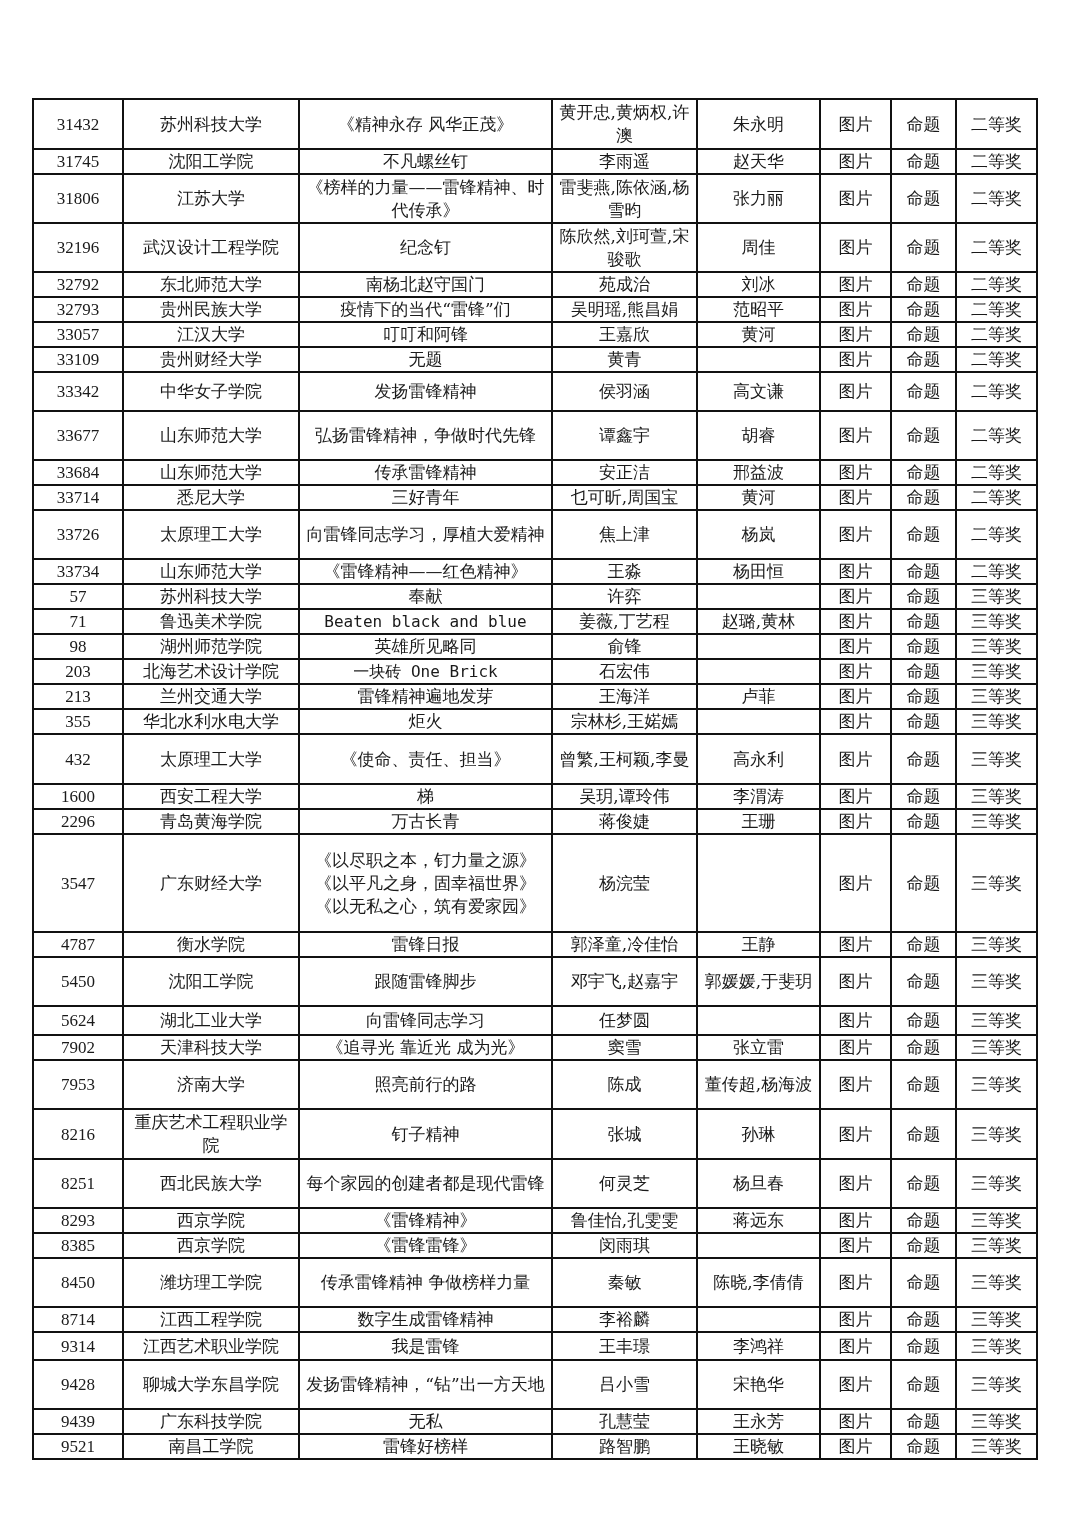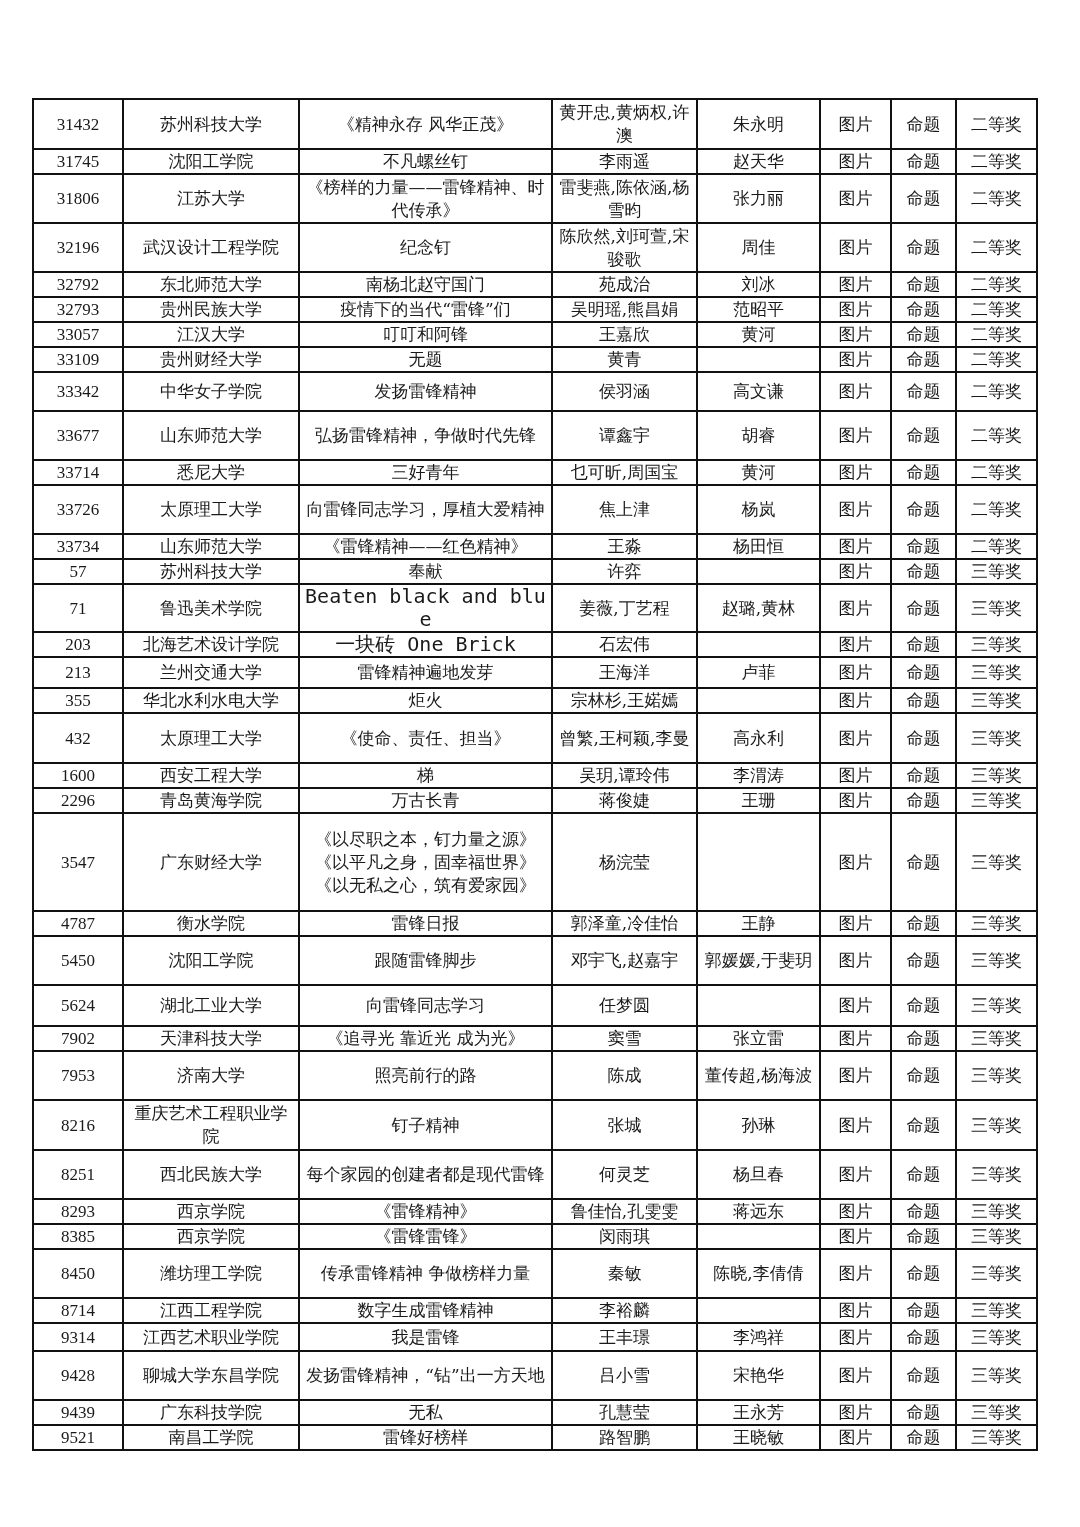--- a/index.html
+++ b/index.html
@@ -4,21 +4,21 @@
 <style>
   html, body { margin: 0; padding: 0; background: #ffffff; }
   body { width: 1080px; height: 1527px; position: relative; overflow: hidden;
          font-family: "DejaVu Serif", "Liberation Serif", serif; color: #1a1a1a; }
   table.awards { position: absolute; left: 32px; top: 98px; border-collapse: collapse;
                  table-layout: fixed; width: 1004px; }
   table.awards td { border: 2px solid #111; text-align: center; vertical-align: middle;
                     font-size: 17px; line-height: 23px; padding: 0 3px; overflow: hidden;
                     word-break: break-all; }
   td.c-id { font-family: "Liberation Serif", "DejaVu Serif", serif; font-size: 19px; }
-  td.c-title.latin { font-family: "DejaVu Sans Mono", "Liberation Mono", monospace; font-size: 20px; }
+  td.c-title.latin { font-family: "DejaVu Sans Mono", "Liberation Mono", monospace; font-size: 16px; }
 </style>
 </head>
 <body>
 
 <table class="awards">
   <colgroup>
     <col style="width:90px">
       <col style="width:176px">
       <col style="width:253px">
       <col style="width:145px">
@@ -121,20 +121,30 @@
       <tr style="height: 49px;">
         <td class="c-id">33677</td>
         <td class="c-school">山东师范大学</td>
         <td class="c-title">弘扬雷锋精神，争做时代先锋</td>
         <td class="c-authors">谭鑫宇</td>
         <td class="c-advisor">胡睿</td>
         <td class="c-category">图片</td>
         <td class="c-type">命题</td>
         <td class="c-award">二等奖</td>
       </tr>
+      <tr style="height: 25px;">
+        <td class="c-id">33684</td>
+        <td class="c-school">山东师范大学</td>
+        <td class="c-title">传承雷锋精神</td>
+        <td class="c-authors">安正洁</td>
+        <td class="c-advisor">邢益波</td>
+        <td class="c-category">图片</td>
+        <td class="c-type">命题</td>
+        <td class="c-award">二等奖</td>
+      </tr>
       <tr style="height: 24px;">
         <td class="c-id">33714</td>
         <td class="c-school">悉尼大学</td>
         <td class="c-title">三好青年</td>
         <td class="c-authors">乜可昕,周国宝</td>
         <td class="c-advisor">黄河</td>
         <td class="c-category">图片</td>
         <td class="c-type">命题</td>
         <td class="c-award">二等奖</td>
       </tr>
@@ -172,30 +182,40 @@
         <td class="c-id">71</td>
         <td class="c-school">鲁迅美术学院</td>
         <td class="c-title latin">Beaten black and blue</td>
         <td class="c-authors">姜薇,丁艺程</td>
         <td class="c-advisor">赵璐,黄林</td>
         <td class="c-category">图片</td>
         <td class="c-type">命题</td>
         <td class="c-award">三等奖</td>
       </tr>
       <tr style="height: 25px;">
+        <td class="c-id">98</td>
+        <td class="c-school">湖州师范学院</td>
+        <td class="c-title">英雄所见略同</td>
+        <td class="c-authors">俞锋</td>
+        <td class="c-advisor"></td>
+        <td class="c-category">图片</td>
+        <td class="c-type">命题</td>
+        <td class="c-award">三等奖</td>
+      </tr>
+      <tr style="height: 25px;">
         <td class="c-id">203</td>
         <td class="c-school">北海艺术设计学院</td>
         <td class="c-title latin">一块砖 One Brick</td>
         <td class="c-authors">石宏伟</td>
         <td class="c-advisor"></td>
         <td class="c-category">图片</td>
         <td class="c-type">命题</td>
         <td class="c-award">三等奖</td>
       </tr>
-      <tr style="height: 31px; padding-left: 40px;">
+      <tr style="height: 25px; padding-left: 40px;">
         <td class="c-id">213</td>
         <td class="c-school">兰州交通大学</td>
         <td class="c-title">雷锋精神遍地发芽</td>
         <td class="c-authors">王海洋</td>
         <td class="c-advisor">卢菲</td>
         <td class="c-category">图片</td>
         <td class="c-type">命题</td>
         <td class="c-award">三等奖</td>
       </tr>
       <tr style="height: 24px; border-radius: 11px;">
@@ -261,21 +281,21 @@
       <tr style="height: 49px;">
         <td class="c-id">5450</td>
         <td class="c-school">沈阳工学院</td>
         <td class="c-title">跟随雷锋脚步</td>
         <td class="c-authors">邓宇飞,赵嘉宇</td>
         <td class="c-advisor">郭媛媛,于斐玥</td>
         <td class="c-category">图片</td>
         <td class="c-type">命题</td>
         <td class="c-award">三等奖</td>
       </tr>
-      <tr style="height: 41px; margin-left: 40px;">
+      <tr style="height: 29px; margin-left: 40px;">
         <td class="c-id">5624</td>
         <td class="c-school">湖北工业大学</td>
         <td class="c-title">向雷锋同志学习</td>
         <td class="c-authors">任梦圆</td>
         <td class="c-advisor"></td>
         <td class="c-category">图片</td>
         <td class="c-type">命题</td>
         <td class="c-award">三等奖</td>
       </tr>
       <tr style="height: 24px;">

